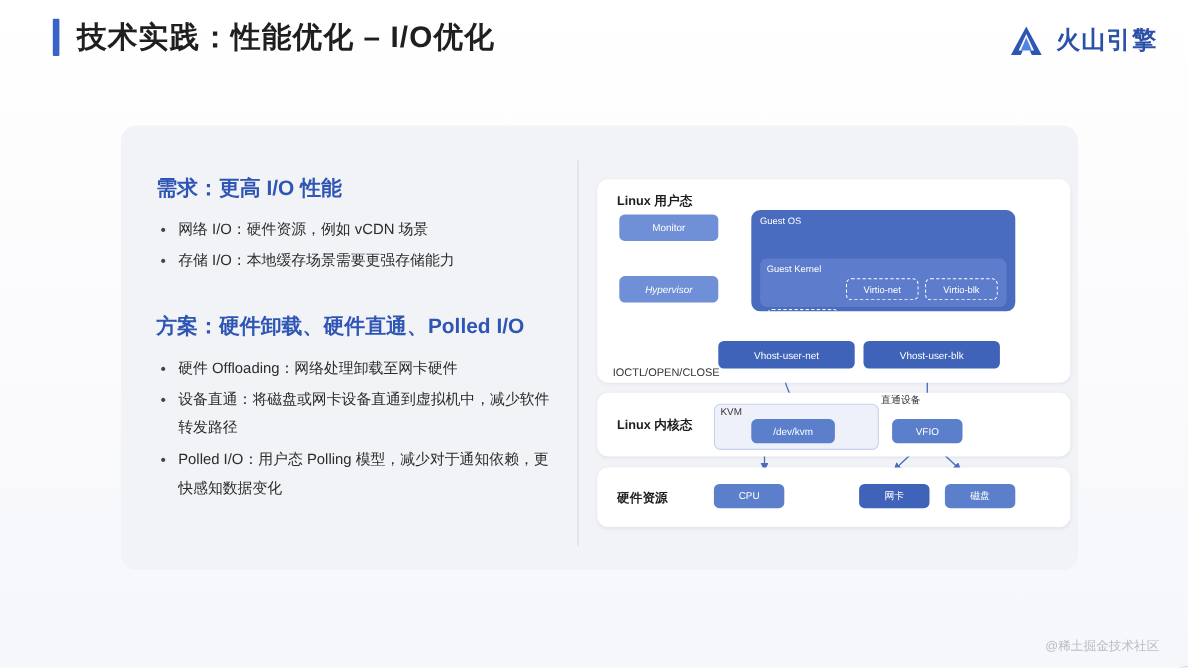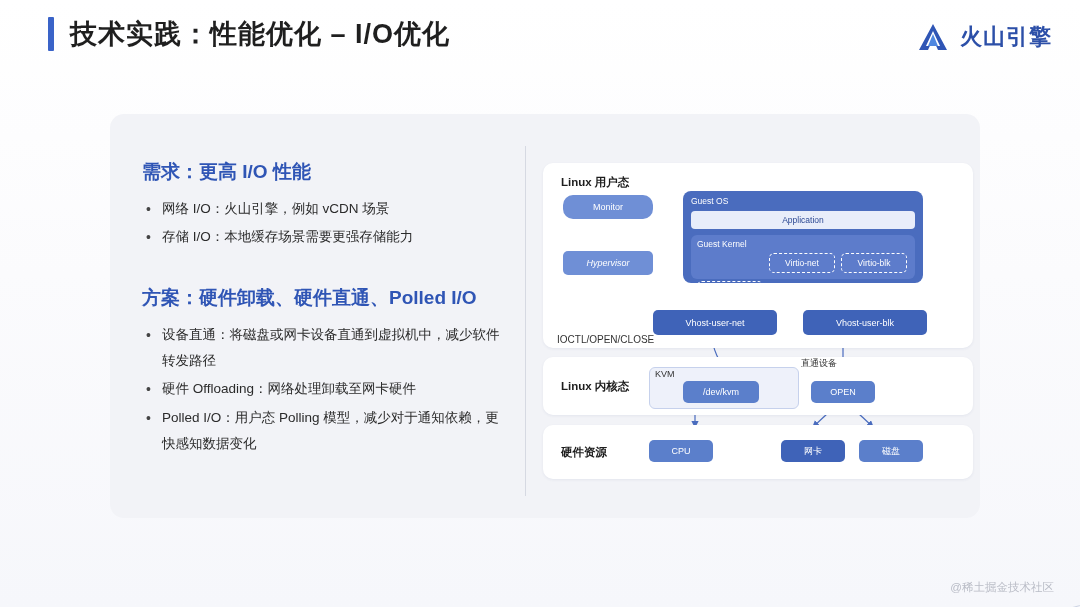--- a/index.html
+++ b/index.html
@@ -246,27 +246,27 @@
     </svg>
     <div class="brand-text">火山引擎</div>
   </div>
 
   <div class="card"></div>
   <div class="divider"></div>
 
   <div class="left">
     <div class="sec-title">需求：更高 I/O 性能</div>
     <ul class="bullets">
-      <li>网络 I/O：火山引擎，例如 vCDN 场景</li>
+      <li>网络 I/O：硬件资源，例如 vCDN 场景</li>
       <li>存储 I/O：本地缓存场景需要更强存储能力</li>
     </ul>
     <div class="sec-title second">方案：硬件卸载、硬件直通、Polled I/O</div>
     <ul class="bullets">
+      <li>硬件 Offloading：网络处理卸载至网卡硬件</li>
       <li>设备直通：将磁盘或网卡设备直通到虚拟机中，减少软件转发路径</li>
-      <li>硬件 Offloading：网络处理卸载至网卡硬件</li>
       <li>Polled I/O：用户态 Polling 模型，减少对于通知依赖，更快感知数据变化</li>
     </ul>
   </div>
 
   <div class="diagram">
 
     <svg class="arrows">
       <defs>
         <marker id="ah" markerWidth="7" markerHeight="7" refX="5" refY="3" orient="auto">
           <path d="M0,0 L6,3 L0,6 z" fill="#4a6cbe"></path>
@@ -282,44 +282,43 @@
         <path d="M300 178 C 300 192, 300 200, 300 214"></path>
         <path d="M152 244 L152 272"></path>
         <path d="M300 244 L270 272"></path>
         <path d="M300 244 L330 272"></path>
       </g>
     </svg>
 
     <div class="panel" style="left:0; top:8px; width:430px; height:185px;"></div>
     <div class="panel-label" style="left:18px; top:20px;">Linux 用户态</div>
 
-    <div class="box blue" style="left:20px; top:40px; width:90px; height:24px;border-radius:10px;">Monitor</div>
+    <div class="box blue" style="left:20px; top:40px; width:90px; height:24px;">Monitor</div>
     <div class="box blue" style="left:20px; top:96px; width:90px; height:24px;font-style:italic;">Hypervisor</div>
     <div class="small-text" style="left:14px; top:138px;margin-top:41px;">IOCTL/OPEN/CLOSE</div>
 
     <div class="guest-os" style="left:140px; top:36px; width:240px; height:92px;"></div>
     <div class="white-label" style="left:148px; top:41px;">Guest OS</div>
-    <div class="app-bar" style="left:148px; top:56px; width:224px; height:18px;">Application</div>
 
     <div class="guest-kernel" style="left:148px; top:80px; width:224px; height:44px;"></div>
     <div class="white-label" style="left:154px; top:84px;">Guest Kernel</div>
     <div class="dashed" style="left:154px; top:98px; width:66px; height:20px;margin-top:28px;">Drivers</div>
     <div class="dashed" style="left:226px; top:98px; width:66px; height:20px;">Virtio-net</div>
     <div class="dashed" style="left:298px; top:98px; width:66px; height:20px;">Virtio-blk</div>
 
     <div class="box deep" style="left:110px; top:155px; width:124px; height:25px;">Vhost-user-net</div>
-    <div class="box deep" style="left:260px; top:155px; width:124px; height:25px;">Vhost-user-blk</div>
+    <div class="box deep" style="left:242px; top:155px; width:124px; height:25px;">Vhost-user-blk</div>
 
     <div class="panel" style="left:0; top:202px; width:430px; height:58px;"></div>
     <div class="panel-label" style="left:18px; top:224px;">Linux 内核态</div>
     <div class="kvm-box" style="left:106px; top:212px; width:148px; height:40px;"></div>
     <div class="small-text" style="left:112px; top:214px; font-size:9px;">KVM</div>
     <div class="box mid" style="left:140px; top:226px; width:76px; height:22px;">/dev/kvm</div>
     <div class="small-text" style="left:258px; top:202px; font-size:9px;">直通设备</div>
-    <div class="box mid" style="left:268px; top:226px; width:64px; height:22px;">OPEN</div>
+    <div class="box mid" style="left:268px; top:226px; width:64px; height:22px;">VFIO</div>
 
     <div class="panel" style="left:0; top:270px; width:430px; height:54px;"></div>
     <div class="panel-label" style="left:18px; top:290px;">硬件资源</div>
     <div class="box mid" style="left:106px; top:285px; width:64px; height:22px;text-align:center;">CPU</div>
     <div class="box deep" style="left:238px; top:285px; width:64px; height:22px;">网卡</div>
     <div class="box mid" style="left:316px; top:285px; width:64px; height:22px;">磁盘</div>
   </div>
 
   <div class="watermark">@稀土掘金技术社区</div>
 </div>

